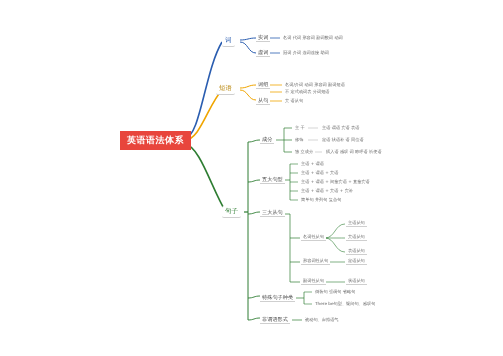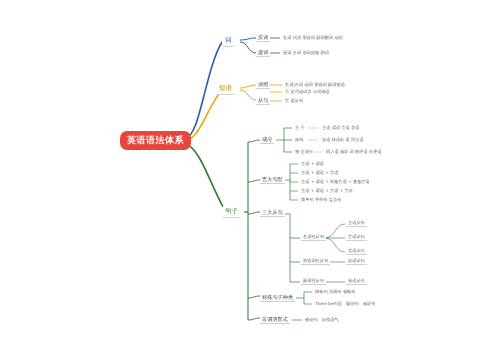--- a/index.html
+++ b/index.html
@@ -1,20 +1,20 @@
 <!DOCTYPE html>
 <html><head>
 <meta charset="utf-8">
 <style>
   html,body{margin:0;padding:0;}
   body{width:503px;height:356px;background:#ffffff;font-family:"DejaVu Sans","Liberation Sans",sans-serif;overflow:hidden;position:relative;}
   #canvas{position:absolute;left:0;top:0;width:503px;height:356px;}
   svg.links{position:absolute;left:0;top:0;width:503px;height:356px;}
   .node{position:absolute;white-space:nowrap;line-height:1;}
-  .root{background:#e8453c;color:#ffffff;font-size:9px;font-weight:bold;padding:5px 7px;border-radius:7px;letter-spacing:0.5px;}
+  .root{background:#e8453c;color:#ffffff;font-size:9px;font-weight:bold;padding:5px 7px;border-radius:0;letter-spacing:0.5px;}
   .l1{font-size:6.5px;color:#333;padding:2px 3px;border-radius:2px;background:#ffffff;}
   .l1.blue{color:#2a5db0;}
   .l1.yellow{color:#b8860b;}
   .l1.green{color:#2e7d32;}
   .l2{font-size:5.2px;color:#444;padding:1px 2px;background:#ffffff;}
   .l3{font-size:4.2px;color:#666;padding:1px 2px;background:#ffffff;}
   .underline{border-bottom:1px solid #cfcfcf;}
 </style>
 </head>
 <body>

